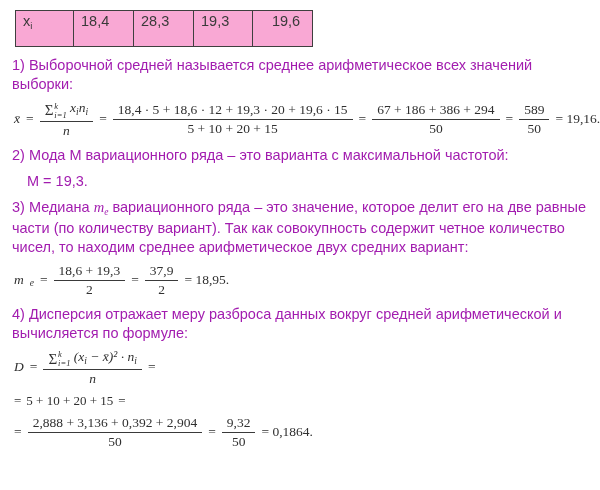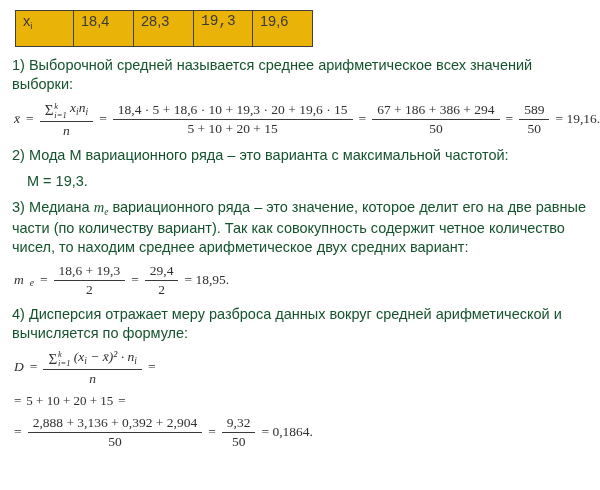--- a/index.html
+++ b/index.html
@@ -12,29 +12,29 @@
   }
   .page { padding:9px 10px 0 12px; }
 
   
   table.data { border-collapse:collapse; margin:1px 0 9px 3px; }
   table.data td {
     border:1.5px solid #3f3f3f;
     font-size:14.5px;
     padding:2px 0 0 7px;
     vertical-align:top;
-    background:#eab308;
+    background:#f9a8d4;
   }
   tr.row-tall td { height:36px; }
   tr.row-short td { height:22px; }
   td.c0 { width:58px; } td.c1 { width:60px; } td.c2 { width:60px; }
-  td.c3 { width:59px;font-family:Liberation Mono, monospace; } td.c4 { width:60px; }
+  td.c3 { width:59px; } td.c4 { width:60px;text-align:center; }
 
   
-  .para { font-size:14.5px; line-height:19px; margin:7px 0 1px 0; color:#14532d; }
+  .para { font-size:14.5px; line-height:19px; margin:7px 0 1px 0; color:#a21caf; }
   .indent { padding-left:15px; }
 
   
   .formula {
     display:flex; align-items:center; flex-wrap:nowrap;
     gap:6px;
     font-family:"Liberation Serif", serif;
     font-size:13.5px;
     color:#303030;
     margin:5px 0 5px 2px;
@@ -81,21 +81,21 @@
             <span>k</span>
             <span>i=1</span>
           </span>
         </span>
         <span class="it">x</span><span class="sub-s">i</span><span class="it">n</span><span class="sub-s">i</span>
       </span>
       <span class="den it">n</span>
     </span>
     <span>=</span>
     <span class="frac">
-      <span class="num">18,4 · 5 + 18,6 · 10 + 19,3 · 20 + 19,6 · 15</span>
+      <span class="num">18,4 · 5 + 18,6 · 12 + 19,3 · 20 + 19,6 · 15</span>
       <span class="den">5 + 10 + 20 + 15</span>
     </span>
     <span>=</span>
     <span class="frac">
       <span class="num">67 + 186 + 386 + 294</span>
       <span class="den">50</span>
     </span>
     <span>=</span>
     <span class="frac">
       <span class="num">589</span>
@@ -115,21 +115,21 @@
   <div class="formula">
     <span class="it">m</span>
       <span class="sub-s">e</span>
     <span>=</span>
     <span class="frac">
       <span class="num">18,6 + 19,3</span>
       <span class="den">2</span>
     </span>
     <span>=</span>
     <span class="frac">
-      <span class="num">29,4</span>
+      <span class="num">37,9</span>
       <span class="den">2</span>
     </span>
     <span>= 18,95.</span>
   </div>
 
   <p class="para">4) Дисперсия отражает меру разброса данных вокруг средней арифметической и вычисляется по формуле:</p>
   <div class="formula">
     <span class="it">D</span>
     <span>=</span>
     <span class="frac">

